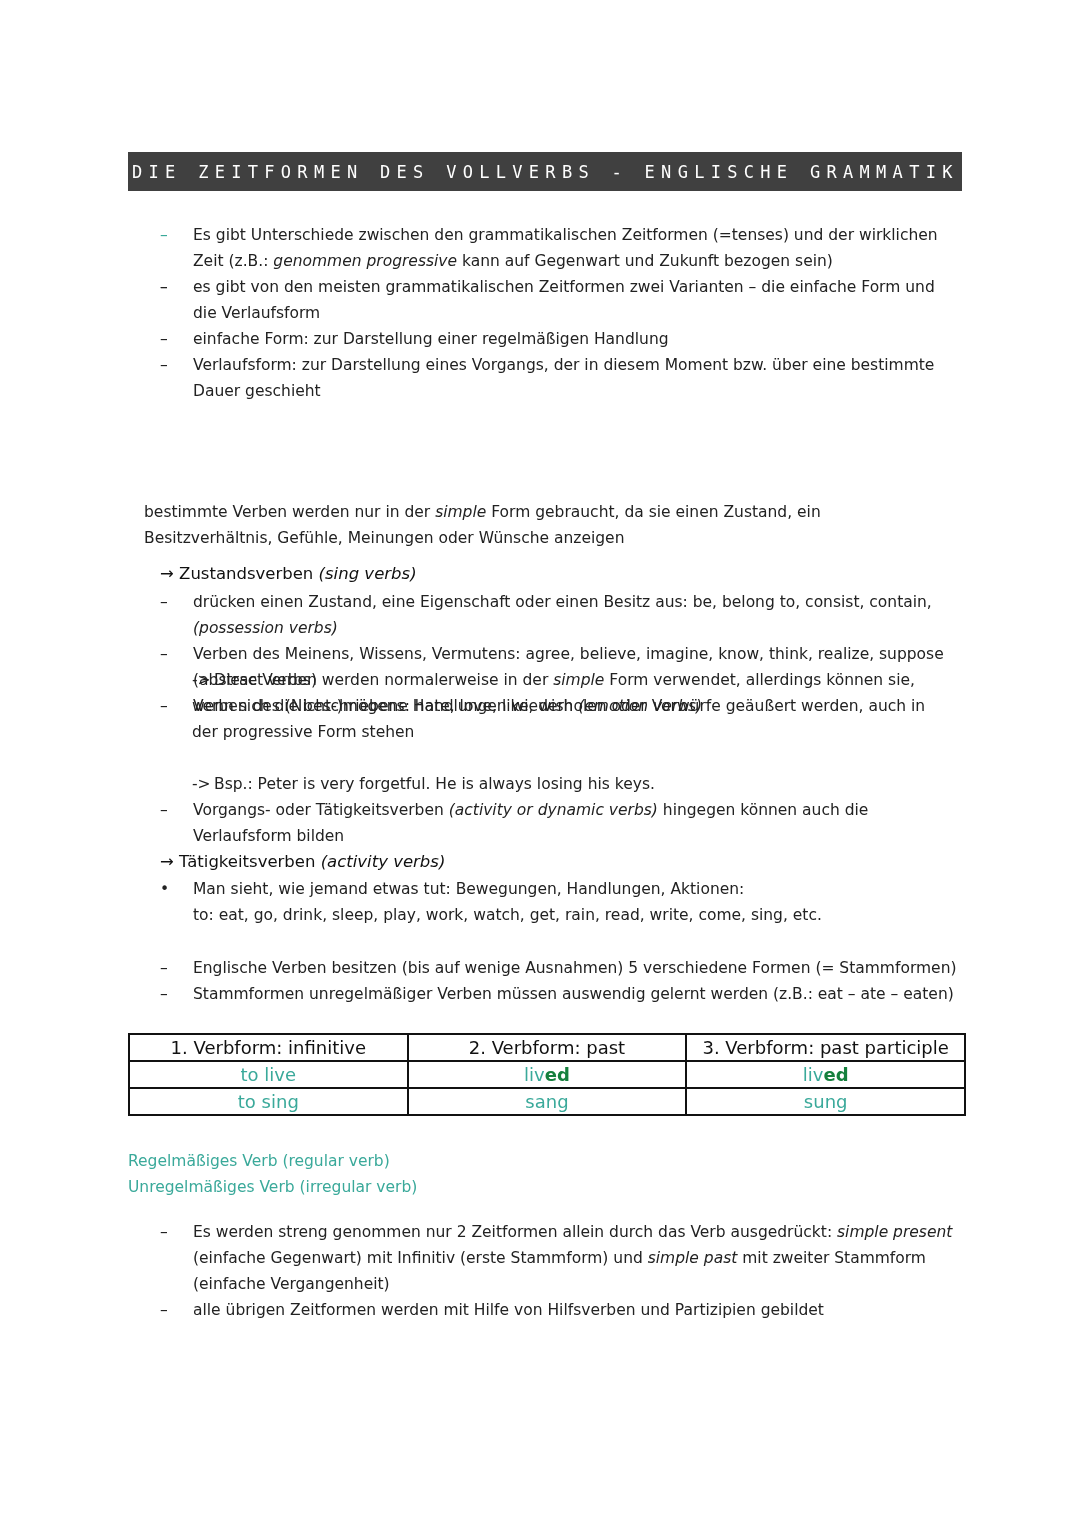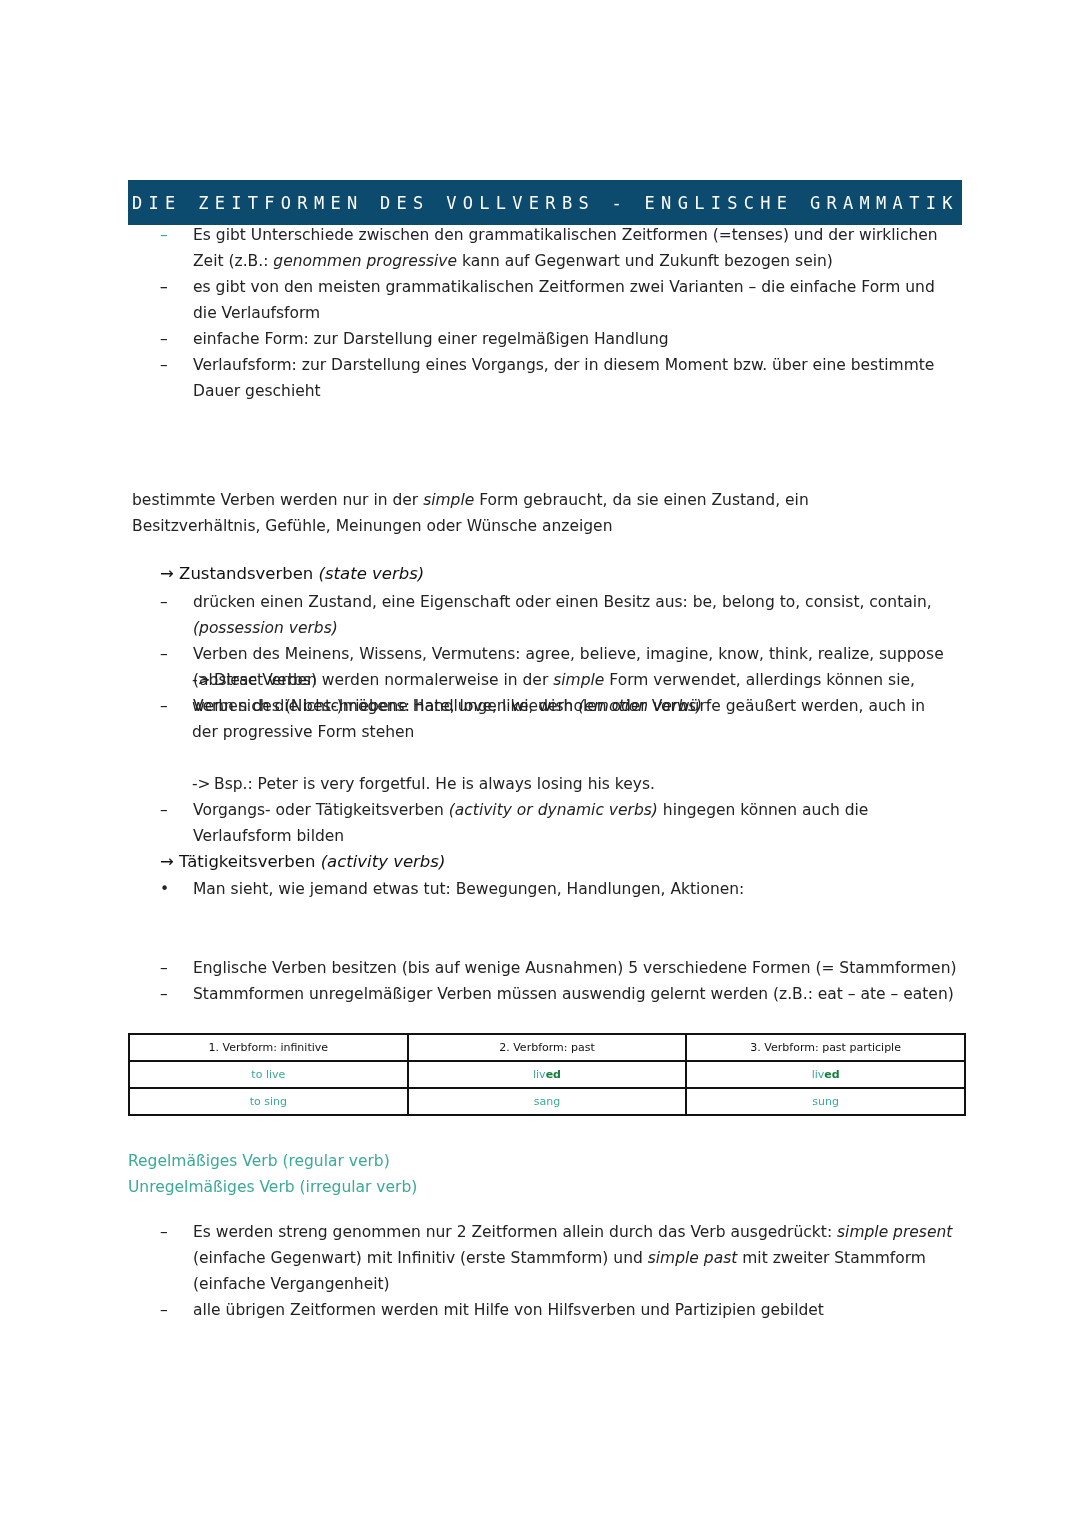--- a/index.html
+++ b/index.html
@@ -2,41 +2,41 @@
 <html><head>
 <meta charset="utf-8">
 <style>
   html, body { margin: 0; padding: 0; background: #ffffff; }
   body {
     width: 1080px; height: 1528px; position: relative; overflow: hidden;
     font-family: "DejaVu Sans", sans-serif; color: #222; font-size: 15.5px;
   }
   .page { position: absolute; left: 0; top: 0; width: 1080px; height: 1528px; }
   .title-bar {
-    position: absolute; left: 128px; top: 152px; width: 834px; height: 45px;
-    background: #0c4a6e; color: #fff; display: flex; align-items: center;
+    position: absolute; left: 128px; top: 152px; width: 834px; height: 39px;
+    background: #404040; color: #fff; display: flex; align-items: center;
     font-family: "DejaVu Sans Mono", monospace; font-size: 17px;
-    letter-spacing: 6.3px; padding-left: 4px; box-sizing: border-box; white-space: nowrap; margin-top: 28px;
+    letter-spacing: 6.3px; padding-left: 4px; box-sizing: border-box; white-space: nowrap;
   }
   .ul { position: absolute; left: 160px; width: 800px; margin: 0; padding: 0; list-style: none; }
   .ul li { position: relative; padding-left: 33px; line-height: 26px; margin: 0; }
   .ul li .bullet { position: absolute; left: 0; top: 0; width: 20px; }
   .dash-teal { color: #3aa99a; }
-  .para { position: absolute; left: 128px; width: 800px; line-height: 26px; margin: 4px; }
+  .para { position: absolute; left: 128px; width: 800px; line-height: 26px; margin: 16px; }
   .heading { position: absolute; left: 160px; line-height: 26px; color: #111; font-size: 16.5px; }
   .sub { position: absolute; left: 192px; width: 740px; line-height: 26px; }
   .sub .arrow-l { display: inline-block; width: 22px; }
   .it { font-style: italic; }
   table.verbs {
     position: absolute; left: 128px; top: 1033px; width: 838px;
     border-collapse: collapse; table-layout: fixed;
   }
   table.verbs th, table.verbs td {
     border: 2px solid #111; height: 25px; padding: 0; text-align: center;
-    font-weight: normal; line-height: 24px; font-size: 11px;
+    font-weight: normal; line-height: 24px; font-size: 18px;
   }
   table.verbs th { color: #111; }
   table.verbs td { color: #3aa99a; }
   table.verbs td .strong-green { color: #15803d; font-weight: bold; }
   .legend { position: absolute; left: 128px; line-height: 26px; color: #3aa99a; margin-top: 7px; }
 </style>
 </head>
 <body>
 
 <div class="page">
@@ -65,21 +65,21 @@
       <span>Verlaufsform: zur Darstellung eines Vorgangs, der in diesem Moment bzw. über eine bestimmte Dauer geschieht</span>
     </li>
   </ul>
 
   <p class="para" style="top:483px;">
     <span>bestimmte Verben werden nur in der </span><span class="it">simple</span><span> Form gebraucht, da sie einen Zustand, ein Besitzverhältnis, Gefühle, Meinungen oder Wünsche anzeigen</span>
   </p>
 
   <div class="heading" style="top:561px;">
     <span>→</span>
-    <span>Zustandsverben </span><span class="it">(state verbs)</span>
+    <span>Zustandsverben </span><span class="it">(sing verbs)</span>
   </div>
 
   <ul class="ul" style="top:589px;">
     <li>
       <span class="bullet">–</span>
       <span>drücken einen Zustand, eine Eigenschaft oder einen Besitz aus: be, belong to, consist, contain, </span><span class="it">(possession verbs)</span>
     </li>
     <li>
       <span class="bullet">–</span>
       <span>Verben des Meinens, Wissens, Vermutens: agree, believe, imagine, know, think, realize, suppose (abstract verbs)</span>
@@ -107,20 +107,21 @@
 
   <div class="heading" style="top:849px;">
     <span>→</span>
     <span>Tätigkeitsverben </span><span class="it">(activity verbs)</span>
   </div>
 
   <ul class="ul" style="top:876px;">
     <li>
       <span class="bullet">•</span>
       <span>Man sieht, wie jemand etwas tut: Bewegungen, Handlungen, Aktionen:</span><br>
+      <span>to: eat, go, drink, sleep, play, work, watch, get, rain, read, write, come, sing, etc.</span>
     </li>
   </ul>
 
   <ul class="ul" style="top:955px;">
     <li>
       <span class="bullet">–</span>
       <span>Englische Verben besitzen (bis auf wenige Ausnahmen) 5 verschiedene Formen (= Stammformen)</span>
     </li>
     <li>
       <span class="bullet">–</span>

